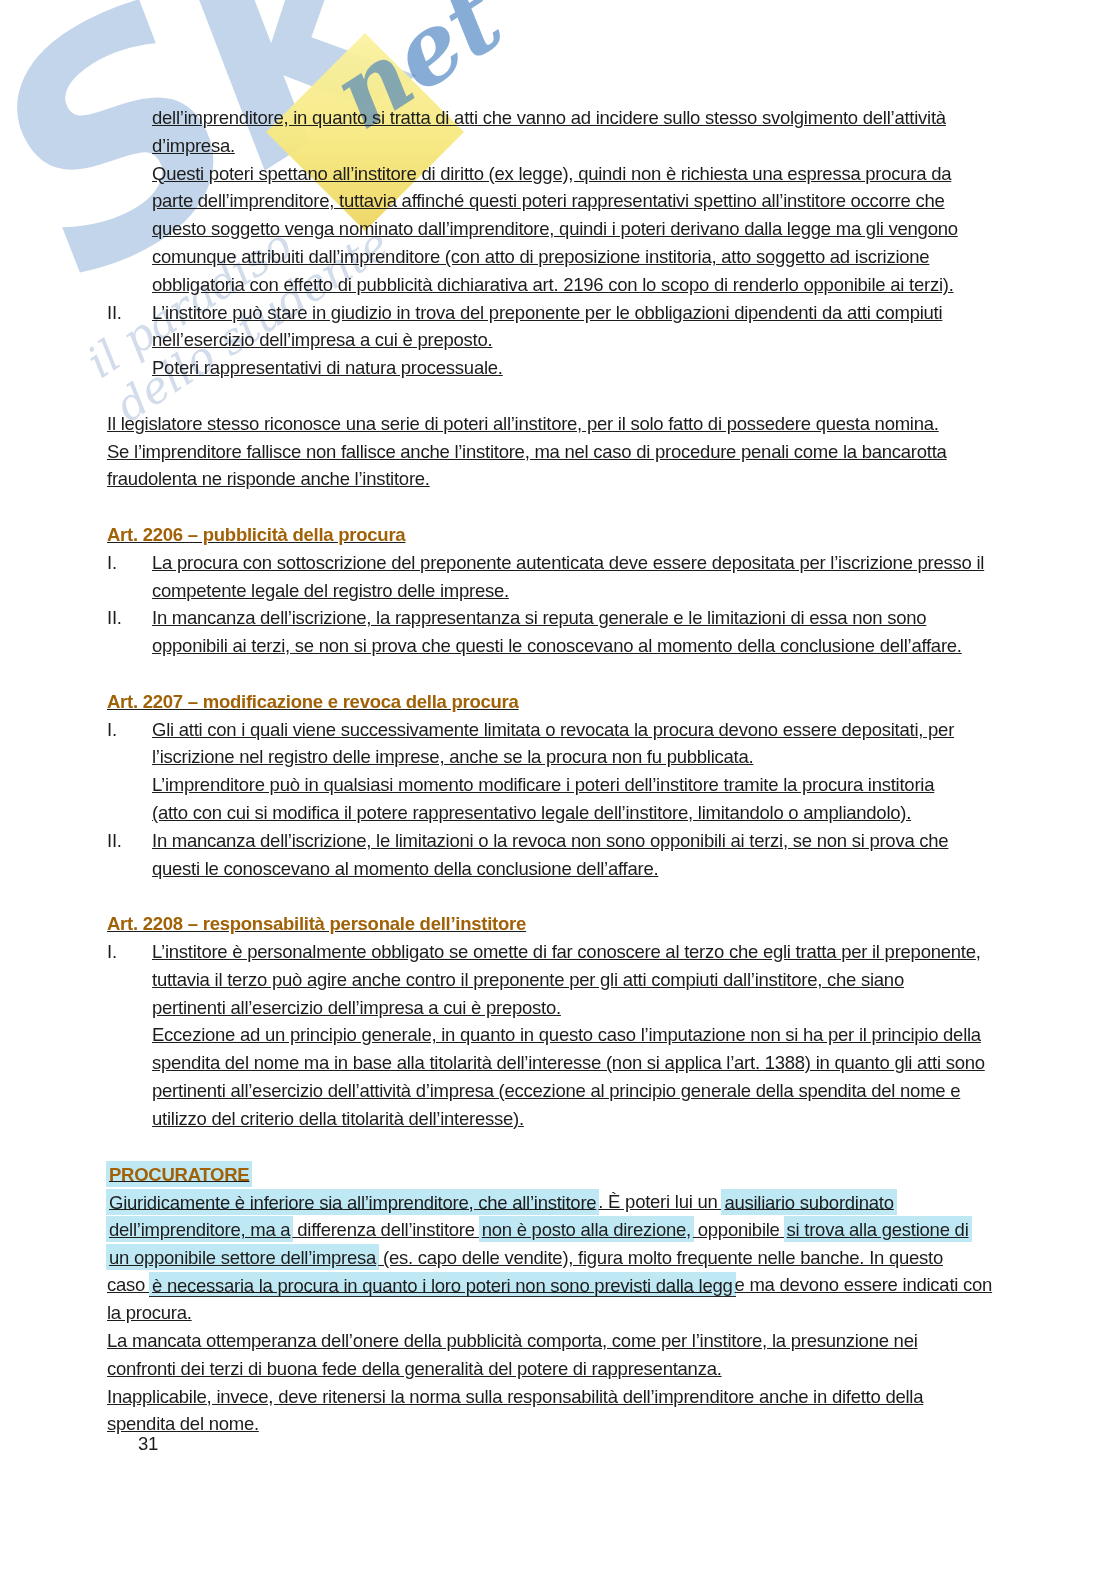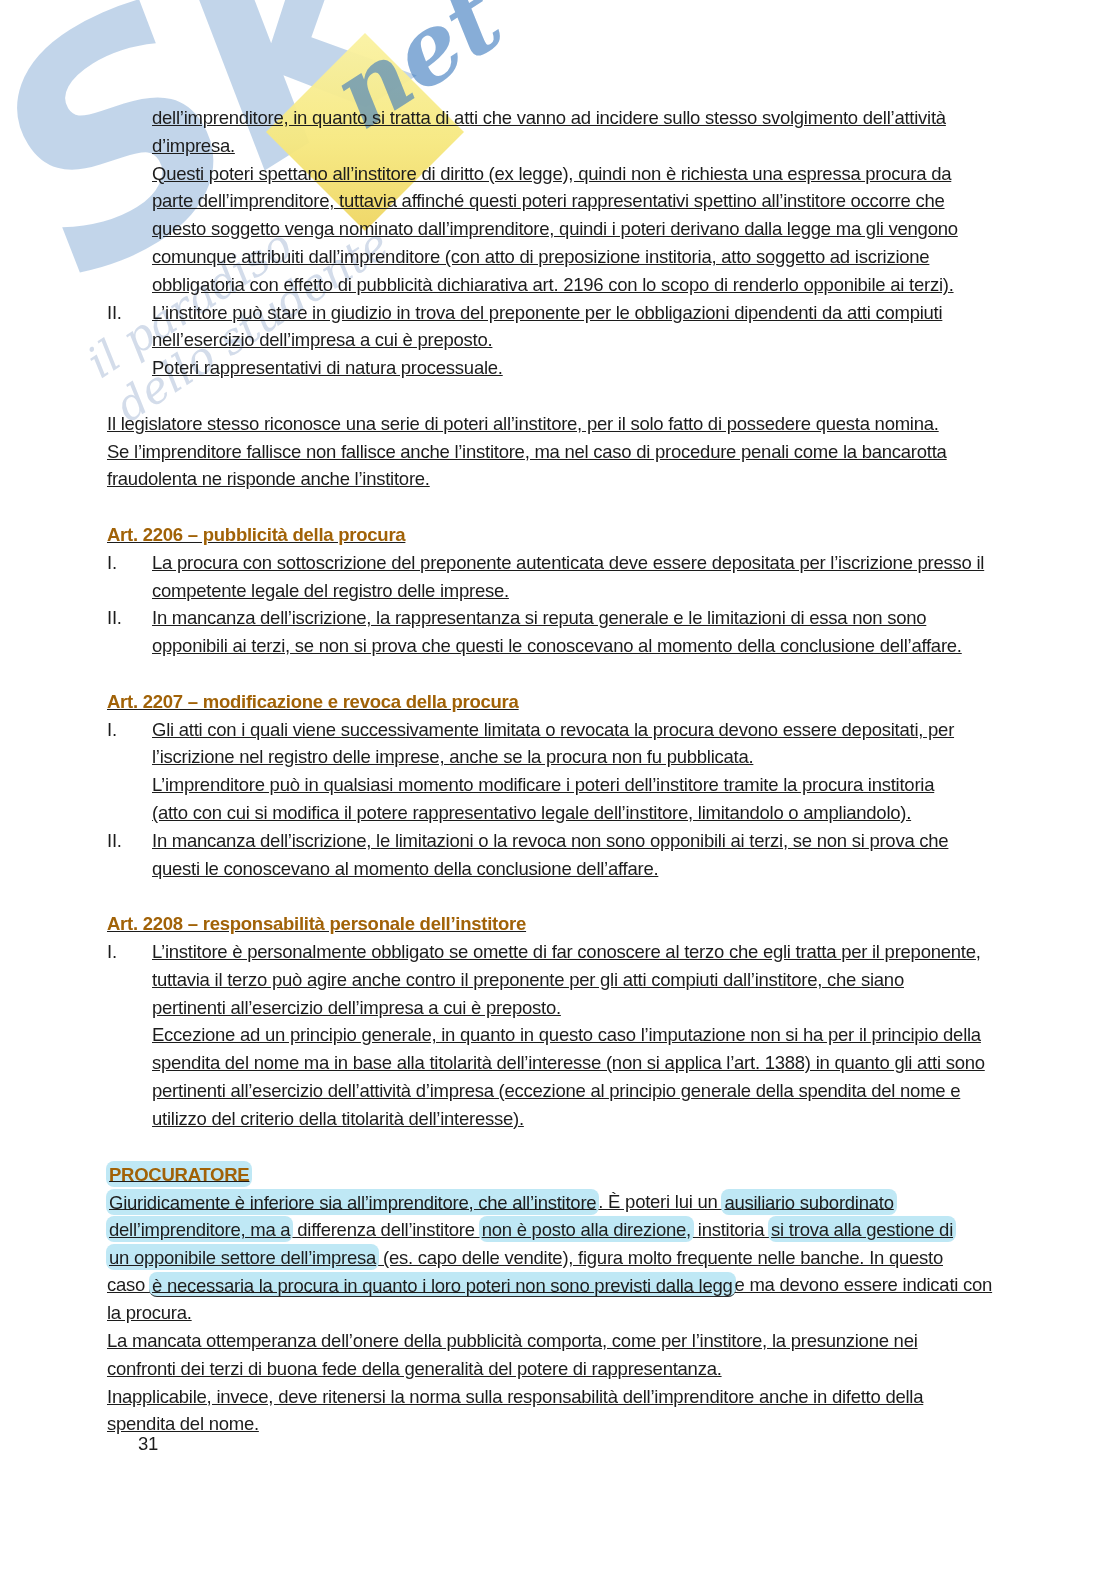--- a/index.html
+++ b/index.html
@@ -42,21 +42,21 @@
   
   .content{position:absolute;z-index:1;left:107px;top:104px;width:930px;text-decoration:underline;}
   .block{position:relative;}
   .gap{height:27.8px;}
   .indented{padding-left:45px;}
   .numbered{padding-left:45px;}
   .num{position:absolute;left:0;top:0;width:30px;text-align:left;}
   .heading{font-weight:bold;color:#a16207;}
   .line{white-space:nowrap;}
   .hl{
-    background:#bfe8f5;border-radius:8px;
+    background:#bfe8f5;border-radius:0;
     padding:2.5px 3px;margin:9px -1px;
   }
   .ul{border-bottom:1.6px solid #2a2a2a;padding-bottom:1px;}
   .page-number{position:absolute;z-index:1;left:138px;top:1430px;}
 </style>
 </head>
 <body>
 
 <div class="page">
 
@@ -133,21 +133,21 @@
         <div class="line"><span>spendita del nome ma in base alla titolarità dell’interesse (non si applica l’art. 1388) in quanto gli atti sono</span></div>
         <div class="line"><span>pertinenti all’esercizio dell’attività d’impresa (eccezione al principio generale della spendita del nome e</span></div>
         <div class="line"><span>utilizzo del criterio della titolarità dell’interesse).</span></div>
       </div>
       <div class="gap"></div>
       <div class="block heading">
         <div class="line"><span class="hl">PROCURATORE</span></div>
       </div>
       <div class="block plain">
         <div class="line"><span class="hl">Giuridicamente è inferiore sia all’imprenditore, che all’institore</span><span>. È poteri lui un </span><span class="hl">ausiliario subordinato</span></div>
-        <div class="line"><span class="hl">dell’imprenditore, ma a</span><span> differenza dell’institore </span><span class="hl">non è posto alla direzione,</span><span> institoria </span><span class="hl">si trova alla gestione di</span></div>
+        <div class="line"><span class="hl">dell’imprenditore, ma a</span><span> differenza dell’institore </span><span class="hl">non è posto alla direzione,</span><span> opponibile </span><span class="hl">si trova alla gestione di</span></div>
         <div class="line"><span class="hl">un opponibile settore dell’impresa</span><span> (es. capo delle vendite), figura molto frequente nelle banche. In questo</span></div>
         <div class="line"><span>caso </span><span class="hl ul">è necessaria la procura in quanto i loro poteri non sono previsti dalla legg</span><span>e ma devono essere indicati con</span></div>
         <div class="line"><span>la procura.</span></div>
         <div class="line"><span>La mancata ottemperanza dell’onere della pubblicità comporta, come per l’institore, la presunzione nei</span></div>
         <div class="line"><span>confronti dei terzi di buona fede della generalità del potere di rappresentanza.</span></div>
         <div class="line"><span>Inapplicabile, invece, deve ritenersi la norma sulla responsabilità dell’imprenditore anche in difetto della</span></div>
         <div class="line"><span>spendita del nome.</span></div>
       </div>
     </div>
 

